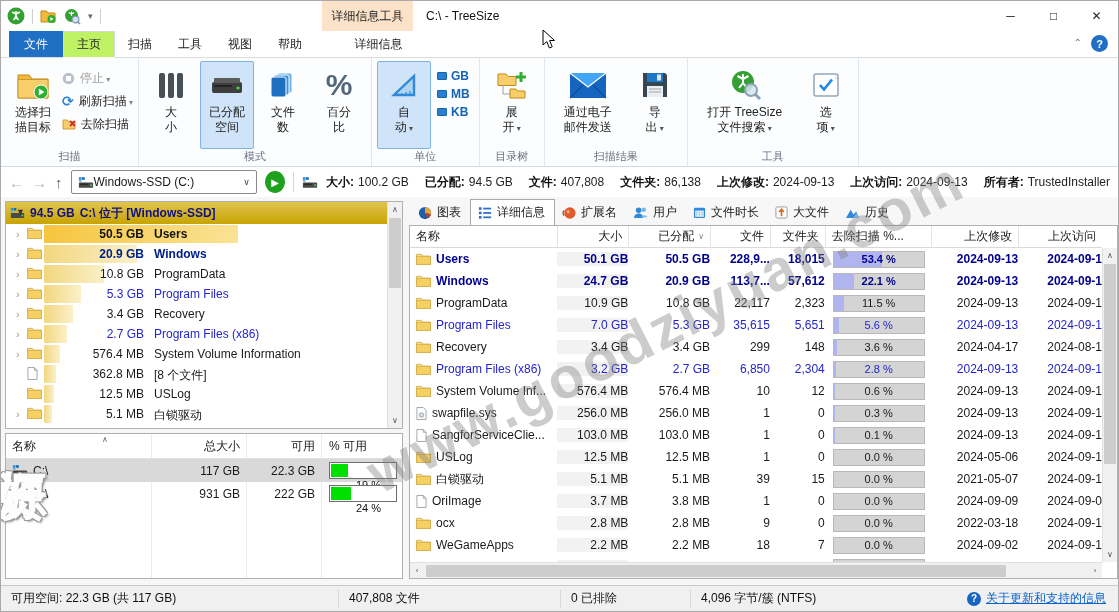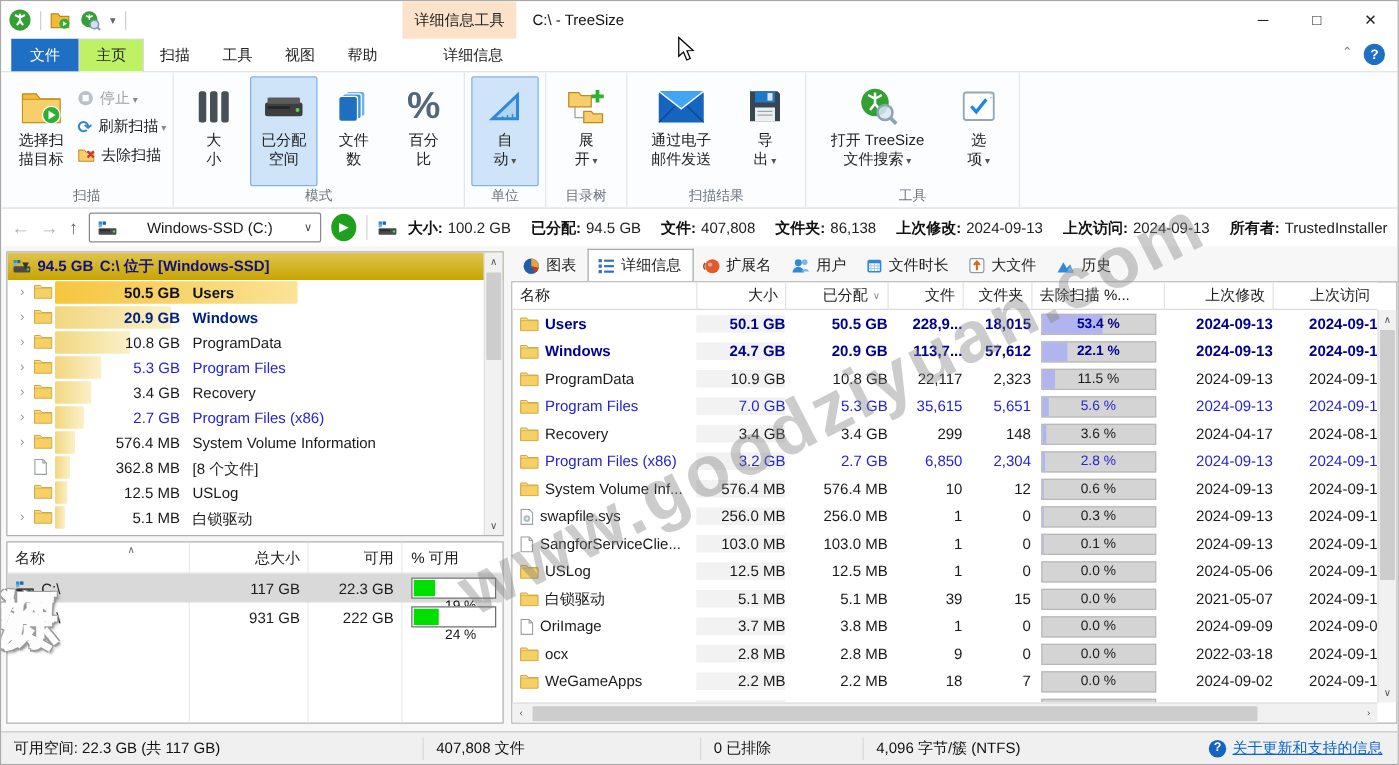--- a/index.html
+++ b/index.html
@@ -47,21 +47,21 @@
   .unitcol { display:flex; flex-direction:column; gap:4px; padding:8px 4px 0 4px; }
   .unit-opt { display:flex; align-items:center; gap:4px; color:#1464b4; font-weight:bold; }
   .unit-chip { width:10px; height:8px; background:#2a7fd4; border:1px solid #1663a8; border-radius:1px; }
   .pct-glyph { font-size:30px; font-weight:bold; color:#53677a; }
   .refresh-glyph { color:#2e86d4; font-size:14px; font-weight:bold; }
 
   
   #addr { position:absolute; left:0; top:166px; right:0; height:30px; background:#fff; display:flex; align-items:center; gap:8px; padding:0 8px; }
   .nav-arrow { color:#b0b0b0; font-size:15px; }
   .nav-arrow.up { color:#666; }
-  .combo { width:200px; height:24px; border:1px solid #8a8a8a; border-radius:2px; display:flex; align-items:center; gap:24px; padding:0 6px; background:#fff; }
+  .combo { width:200px; height:24px; border:1px solid #8a8a8a; border-radius:2px; display:flex; align-items:center; gap:0; padding:0 6px; background:#fff; }
   .combo .dd { margin-left:auto; color:#444; font-size:9px; }
   .go-btn { width:22px; height:22px; border-radius:50%; background:#1fa01f; display:flex; align-items:center; justify-content:center; color:#fff; font-size:10px; }
   .vsep { width:1px; height:20px; background:#d5d5d5; }
   #addr-stats { display:flex; align-items:center; gap:16px; white-space:nowrap; }
   .stat b { color:#111; }
   .stat span { color:#222; margin-left:4px; }
 
   #main { position:absolute; left:0; top:196px; right:0; bottom:26px; background:#f7f7f7; }
 
   
@@ -294,20 +294,34 @@
       <div class="rcontent">
         <div class="bigbtn selected has-caret">
           <span class="bicon ic">
             <svg width="28" height="28" viewBox="0 0 28 28">
                 <path d="M4 24 L24 24 L24 5 Z" fill="rgba(47,137,216,.18)" stroke="#2f89d8" stroke-width="2.4"></path>
                 <path d="M20 24 L20 20 M16 24 L16 21 M12 24 L12 22" stroke="#2f89d8" stroke-width="1.2"></path>
               </svg>
           </span>
           <span class="bl">自</span>
           <span class="bl bl2">动</span>
+        </div>
+        <div class="unitcol">
+          <div class="unit-opt">
+              <span class="unit-chip"></span>
+              <span>GB</span>
+            </div>
+          <div class="unit-opt">
+              <span class="unit-chip"></span>
+              <span>MB</span>
+            </div>
+          <div class="unit-opt">
+              <span class="unit-chip"></span>
+              <span>KB</span>
+            </div>
         </div>
       </div>
       <div class="rcaption">单位</div>
     </div>
 
     <div class="rgroup">
       <div class="rcontent">
         <div class="bigbtn has-caret">
           <span class="bicon ic">
             <svg width="32" height="30" viewBox="0 0 32 30">

